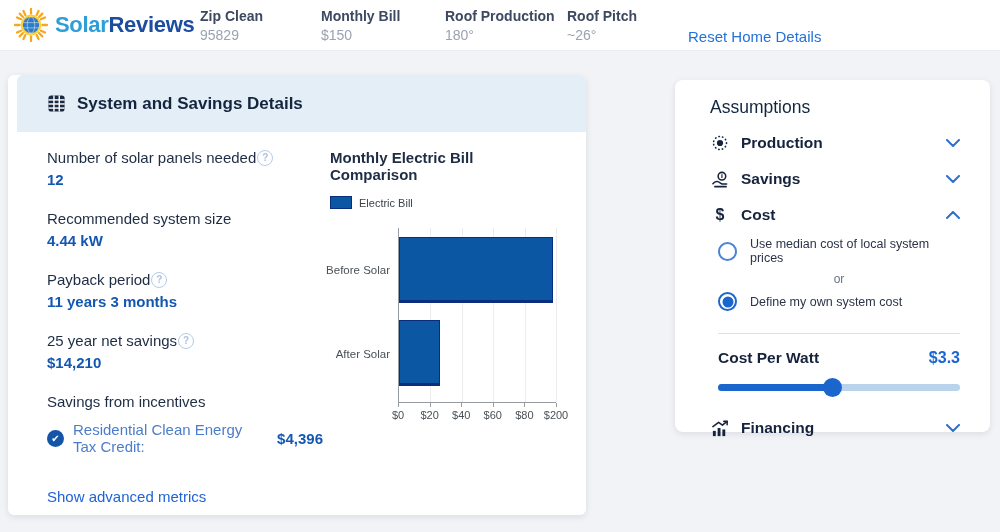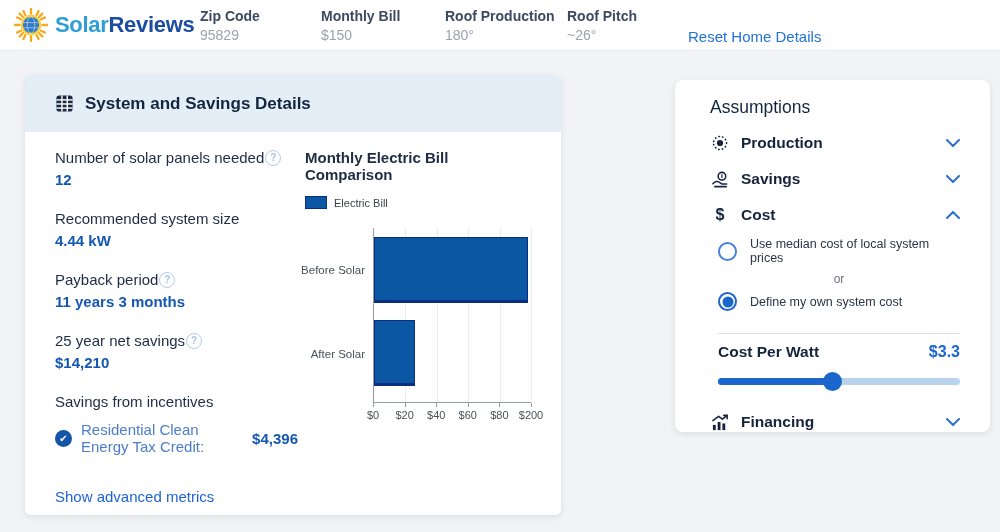--- a/index.html
+++ b/index.html
@@ -17,21 +17,21 @@
   .logo-text { font-size:22px; font-weight:700; letter-spacing:-0.3px; }
   .logo-solar { color:#2d9ed6; }
   .logo-reviews { color:#1c4da0; }
   .hfield { position:absolute; top:8px; }
   .hfield-label { font-size:14px; font-weight:700; color:#3d4960; }
   .hfield-value { font-size:14px; color:#9aa3b0; margin-top:3px; }
   .hf-0 { left:200px; } .hf-1 { left:321px; } .hf-2 { left:445px; } .hf-3 { left:567px; }
   .reset-link { position:absolute; left:688px; top:28px; font-size:15px; color:#2272d9; cursor:pointer; }
 
   
-  .details-card { position:absolute; left:25px; top:75px; width:536px; height:440px; background:#fff; border-radius:6px; box-shadow:0 2px 6px rgba(30,40,60,.10); }
+  .details-card { position:absolute; left:8px; top:75px; width:578px; height:440px; background:#fff; border-radius:6px; box-shadow:0 2px 6px rgba(30,40,60,.10);padding-left:9px; }
   .card-head { height:57px; background:#e4eef7; border-radius:6px 6px 0 0; display:flex; align-items:center; padding-left:30px; gap:11px; }
   .card-title { font-size:17px; font-weight:700; color:#14253e; }
   .card-body { display:flex; padding:17px 30px 0 30px; }
   .metrics-col { width:330px; }
   .metric { margin-bottom:22px; }
   .metric-label { font-size:15px; color:#1e2c44; display:flex; align-items:center; gap:1px; }
   .metric-value { font-size:15px; font-weight:700; color:#1457b3; margin-top:5px; }
   .help-icon { width:16px; height:16px; border:1.5px solid #b5cce6; border-radius:50%; color:#a9c4e2; font-size:10px; font-weight:700; display:inline-flex; align-items:center; justify-content:center; cursor:pointer; }
   .incentives-label { font-size:15px; color:#1e2c44; margin-top:18px; }
   .incentive-item { display:flex; align-items:center; gap:9px; margin-top:11px; }
@@ -67,21 +67,21 @@
   .chevron { margin-left:auto; display:flex; }
   .chevron.up svg { transform:rotate(180deg); }
   .cost-panel { }
   .radio-row { display:flex; align-items:center; gap:13px; margin:4px 30px 0 43px; cursor:pointer; }
   .radio { width:19px; height:19px; border-radius:50%; border:2px solid #4a84d8; flex:0 0 auto; position:relative; background:#fff; }
   .radio.selected { border-color:#1b66cc; }
   .radio.selected::after { content:""; position:absolute; left:50%; top:50%; width:11px; height:11px; border-radius:50%; background:#1b66cc; transform:translate(-50%,-50%); }
   .radio-label { font-size:12.5px; color:#2a3548; }
   .or-text { font-size:12px; color:#6a7586; text-align:center; margin:7px 30px 3px 43px; }
   .cost-divider { border-top:1px solid #dbe0e7; margin:22px 30px 0 43px; }
-  .cpw-row { display:flex; align-items:baseline; margin:9px 30px 0 43px; }
+  .cpw-row { display:flex; align-items:baseline; margin:15px 30px 0 43px; }
   .cpw-label { font-size:15.5px; font-weight:700; color:#16233d; }
   .cpw-value { margin-left:auto; font-size:16px; font-weight:700; color:#1966d2; }
   .slider { position:relative; height:19px; margin:11px 30px 0 43px; cursor:pointer; }
   .slider-track { position:absolute; left:0; right:0; top:6px; height:7px; border-radius:4px; background:#b9d3ec; }
   .slider-fill { position:absolute; left:0; top:6px; height:7px; border-radius:4px; background:#1b66cc; }
   .slider-thumb { position:absolute; top:0; width:19px; height:19px; border-radius:50%; background:#1b66cc; }
   .financing-row { margin-top:13px; }
 </style>
 </head>
 <body>
@@ -114,21 +114,21 @@
           <ellipse cx="18" cy="18" rx="4" ry="8.6"></ellipse>
           <line x1="9.4" y1="15.5" x2="26.6" y2="15.5"></line>
           <line x1="9.4" y1="21" x2="26.6" y2="21"></line>
         </g>
       </svg>
     </span>
     <span class="logo-text"><span class="logo-solar">Solar</span><span class="logo-reviews">Reviews</span></span>
   </div>
 
   <div class="hfield hf-0">
-    <div class="hfield-label">Zip Code</div>
+    <div class="hfield-label">Zip Clean</div>
     <div class="hfield-value">95829</div>
   </div>
   <div class="hfield hf-1">
     <div class="hfield-label">Monthly Bill</div>
     <div class="hfield-value">$150</div>
   </div>
   <div class="hfield hf-2">
     <div class="hfield-label">Roof Production</div>
     <div class="hfield-value">180°</div>
   </div>

